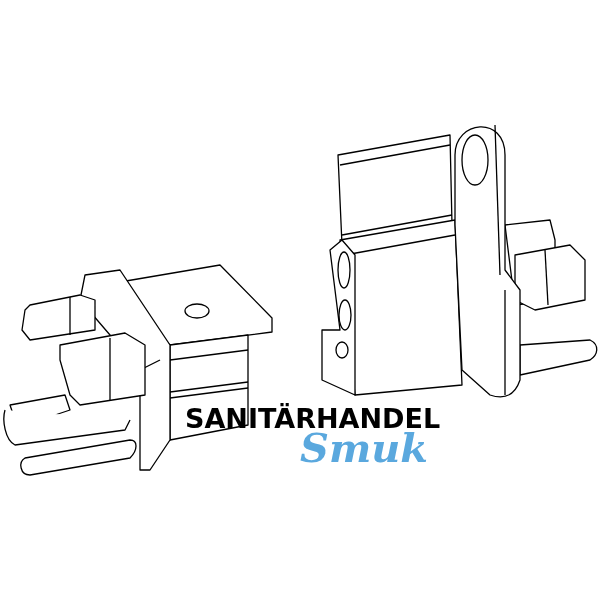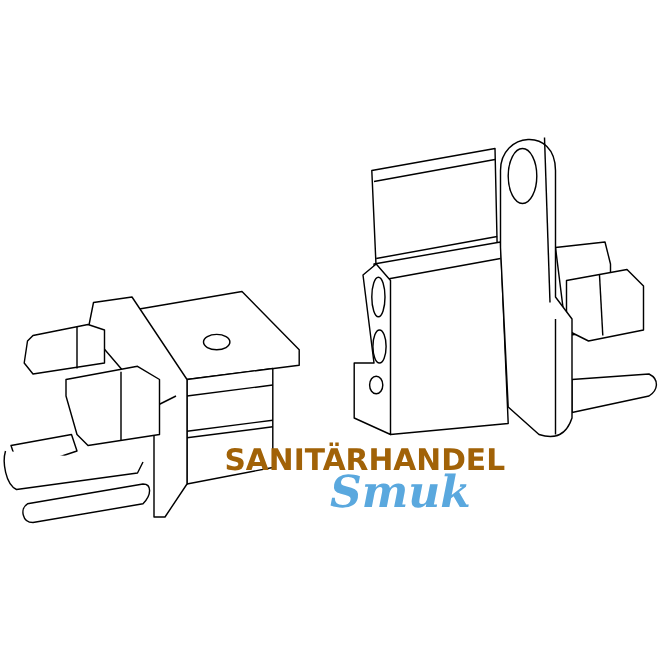--- a/index.html
+++ b/index.html
@@ -1,19 +1,19 @@
 <!DOCTYPE html>
 <html><head>
 <meta charset="utf-8">
 <style>
   html, body { margin:0; padding:0; background:#ffffff; }
   .canvas { position:relative; width:600px; height:600px; background:#ffffff; overflow:hidden; }
   svg.drawing { position:absolute; left:0; top:0; width:600px; height:600px; }
-  .wm1 { position:absolute; left:204px; top:404px; font-family:"DejaVu Sans", sans-serif; font-weight:bold;
-         font-size:27px; letter-spacing:0px; color:#a16207; line-height:30px; white-space:nowrap; }
+  .wm1 { position:absolute; left:185px; top:404px; font-family:"DejaVu Sans", sans-serif; font-weight:bold;
+         font-size:27px; letter-spacing:0px; color:#000000; line-height:30px; white-space:nowrap; }
   .wm2 { position:absolute; left:300px; top:426px; font-family:"DejaVu Serif", serif; font-style:italic; font-weight:bold;
          font-size:40px; color:#5aa8de; line-height:44px; white-space:nowrap; }
 </style>
 </head>
 <body>
 
 <div class="canvas">
   <svg class="drawing" viewBox="0 0 600 600" fill="#fff" stroke="#000" stroke-width="1.3" stroke-linejoin="round">
 
     <g>

